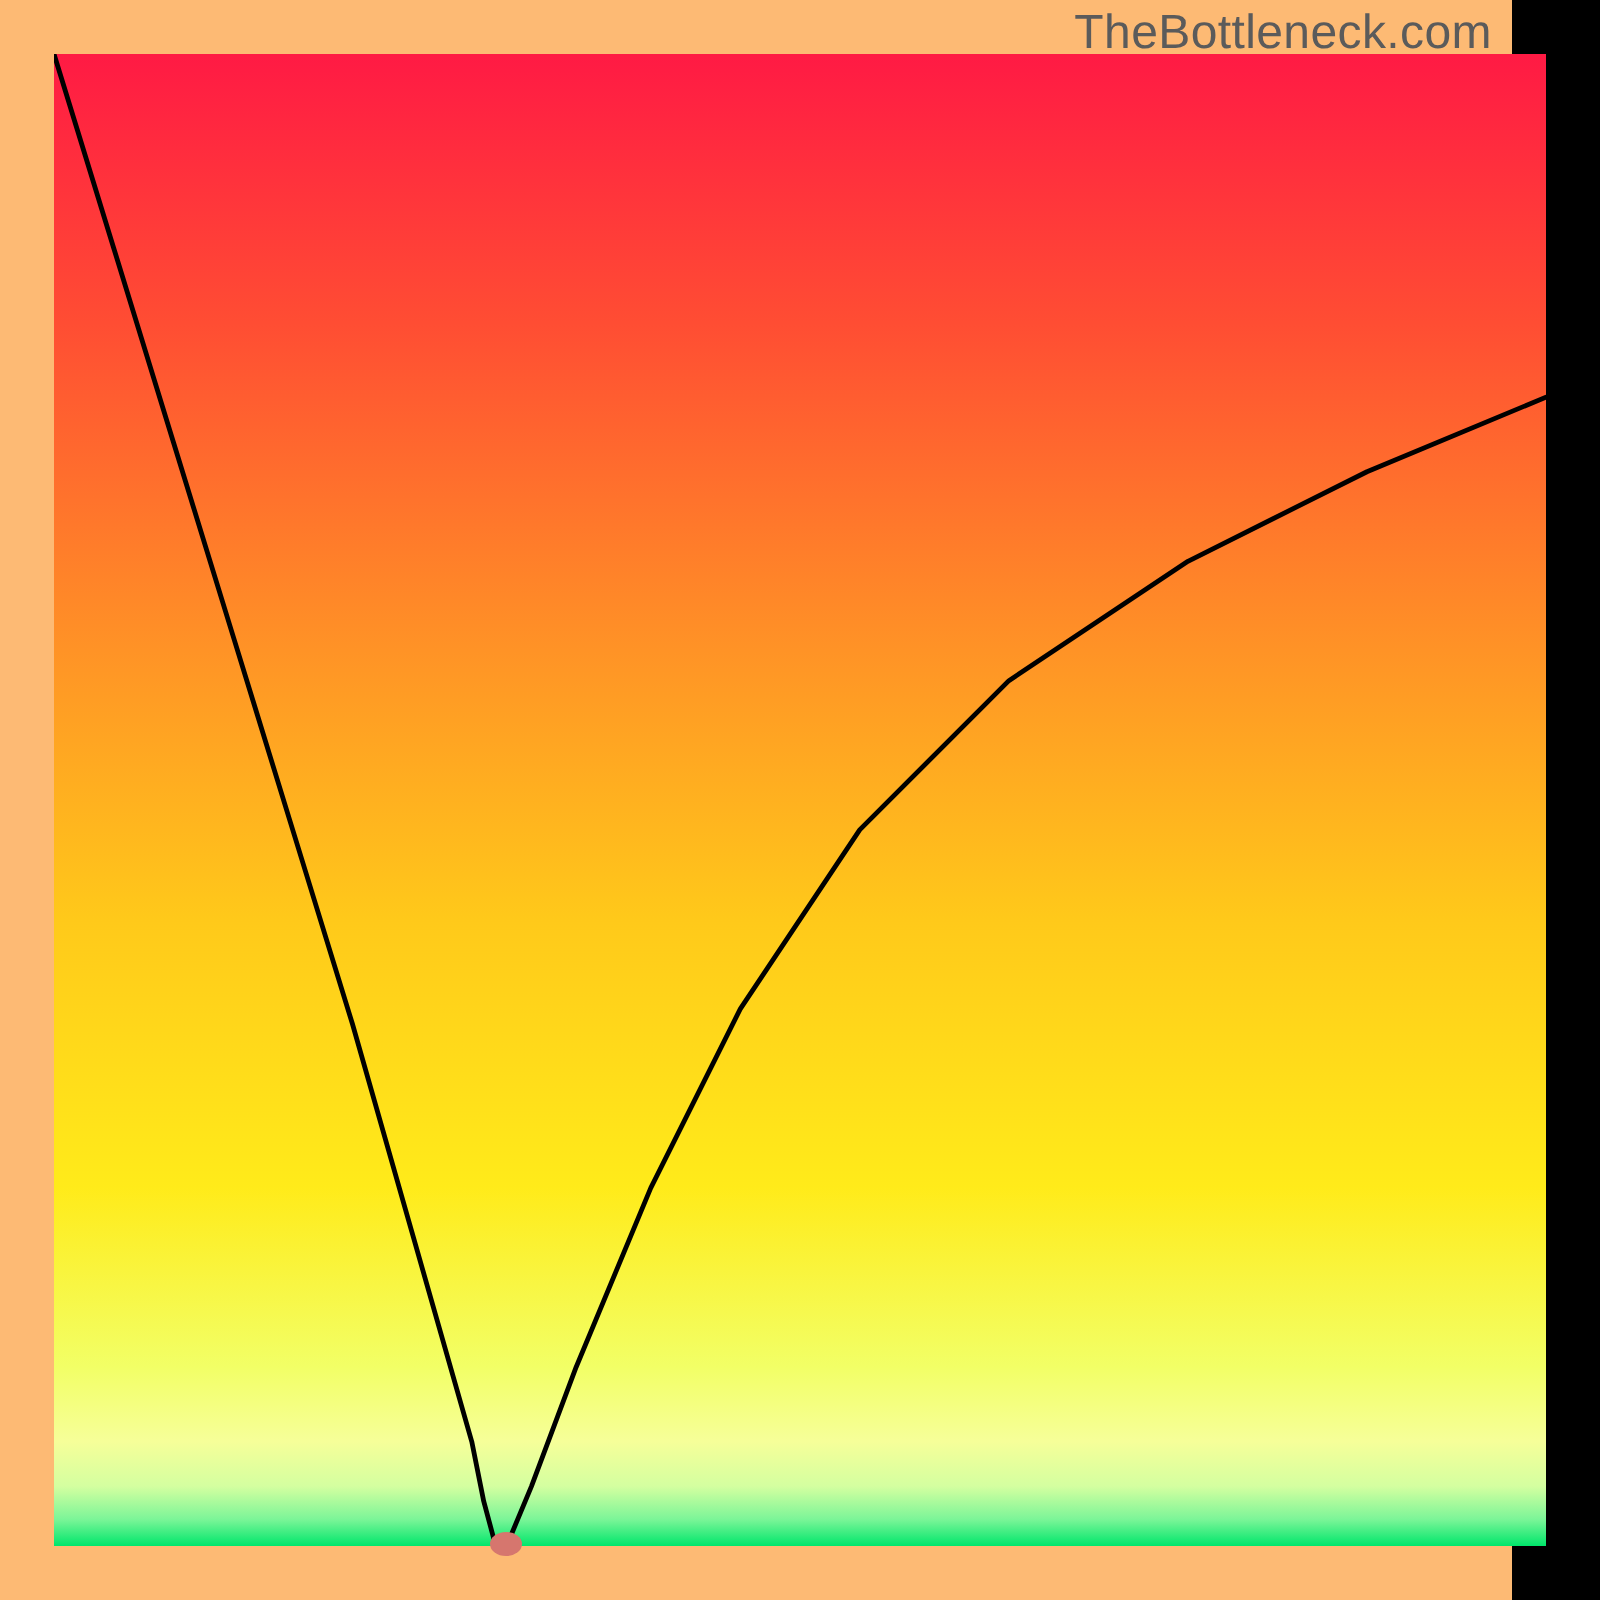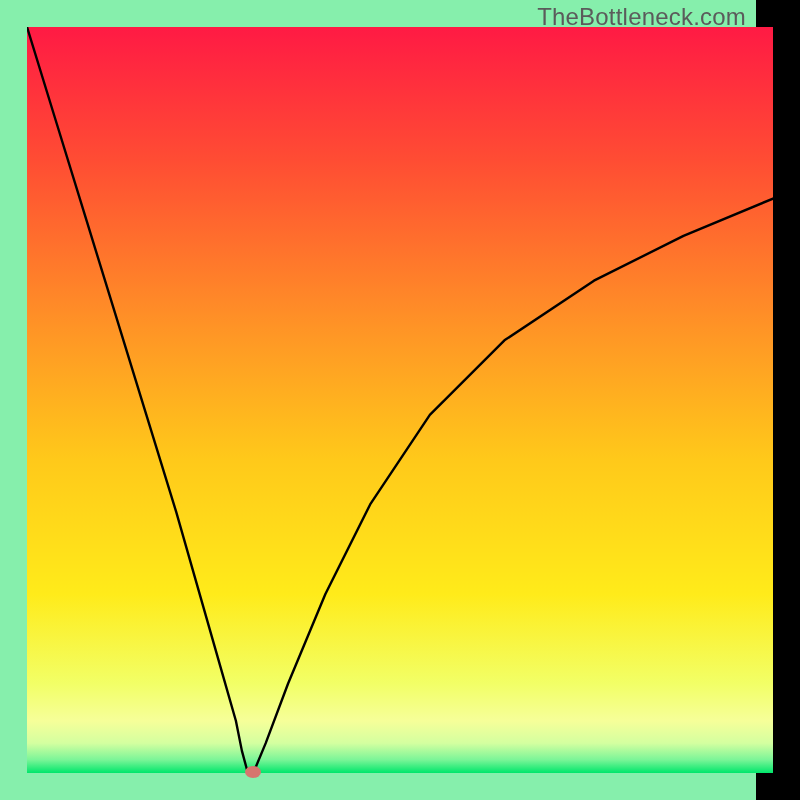--- a/index.html
+++ b/index.html
@@ -8,21 +8,21 @@
     width: 800px;
     height: 800px;
     background: #000;
     font-family: Arial, Helvetica, sans-serif;
     overflow: hidden;
   }
   .frame {
     position: relative;
     width: 756px;
     height: 800px;
-    background: #86efac;
+    background: #fdba74;
   }
   .watermark {
     position: absolute;
     top: 3px;
     right: 10px;
     color: #5b5b5b;
     font-size: 24px;
     font-weight: 400;
     letter-spacing: 0.2px;
     user-select: none;

